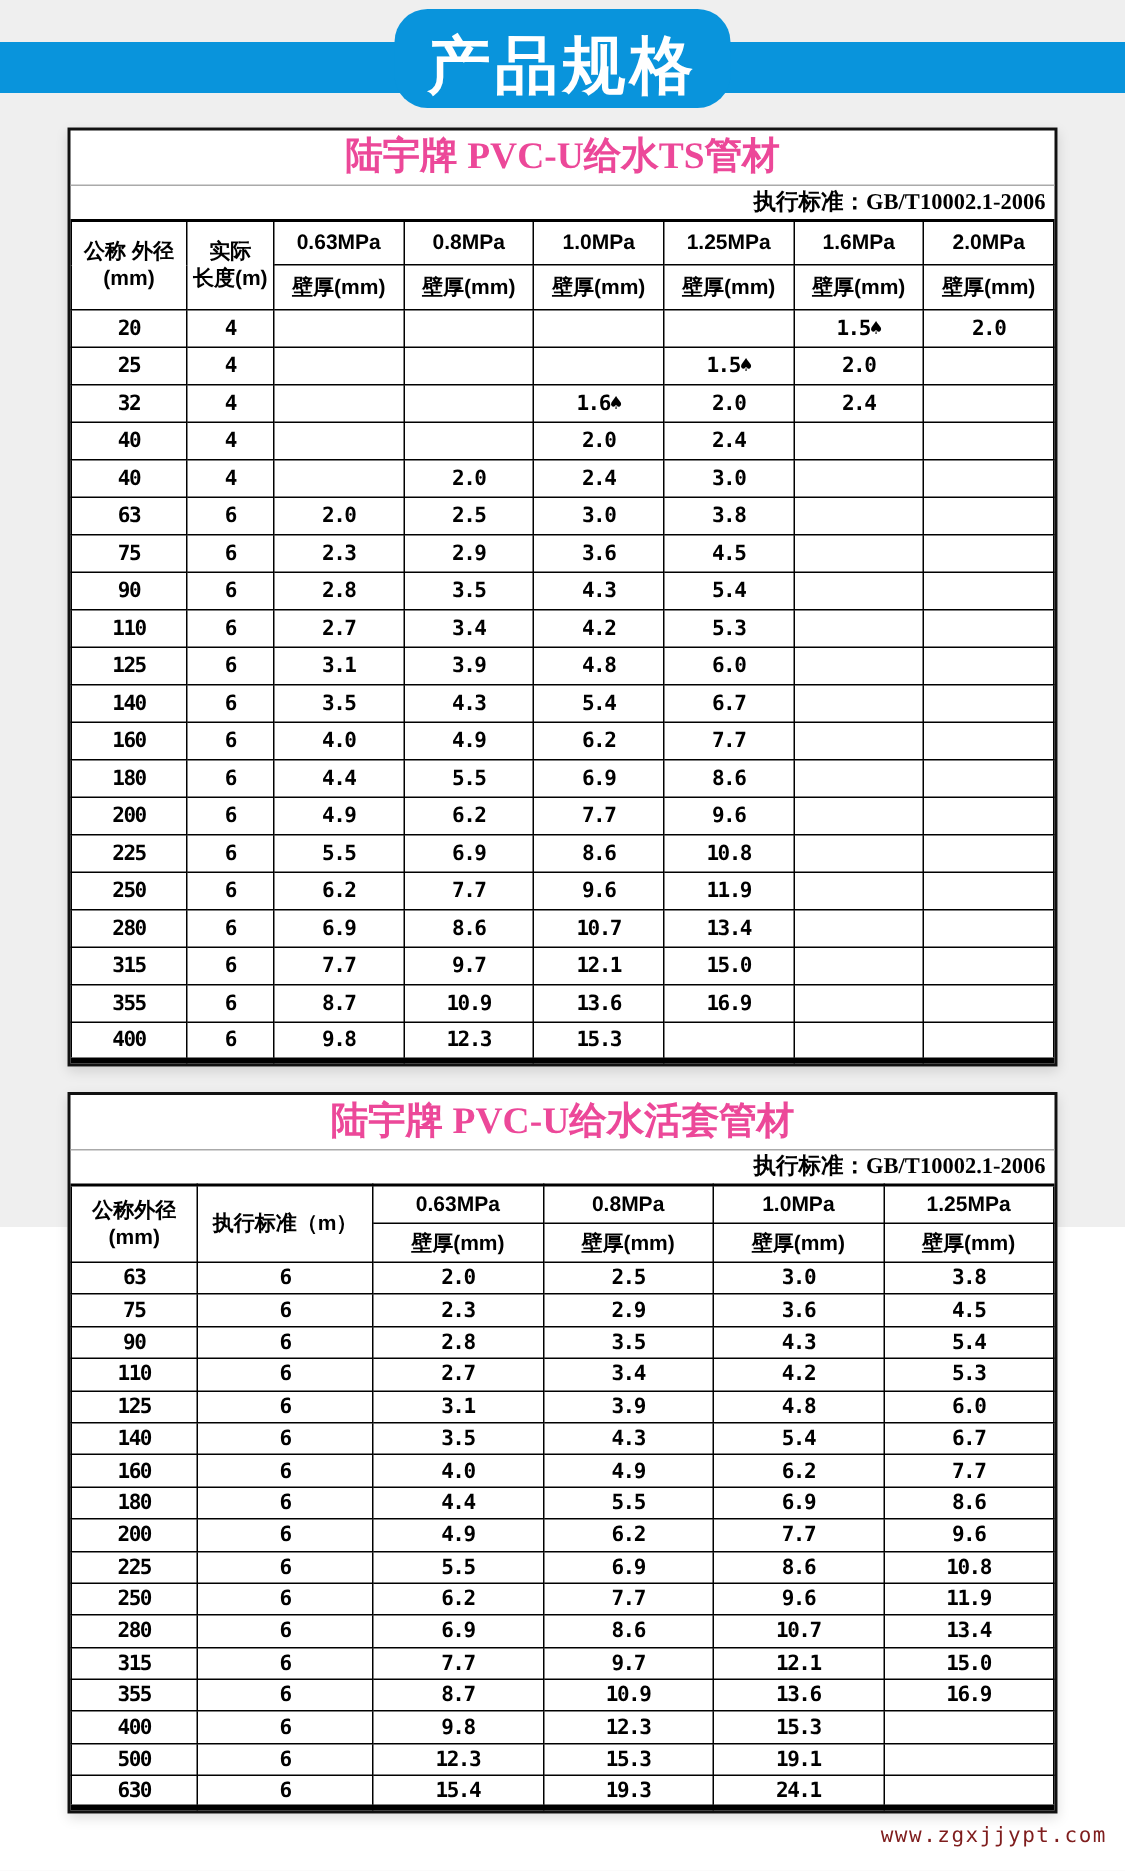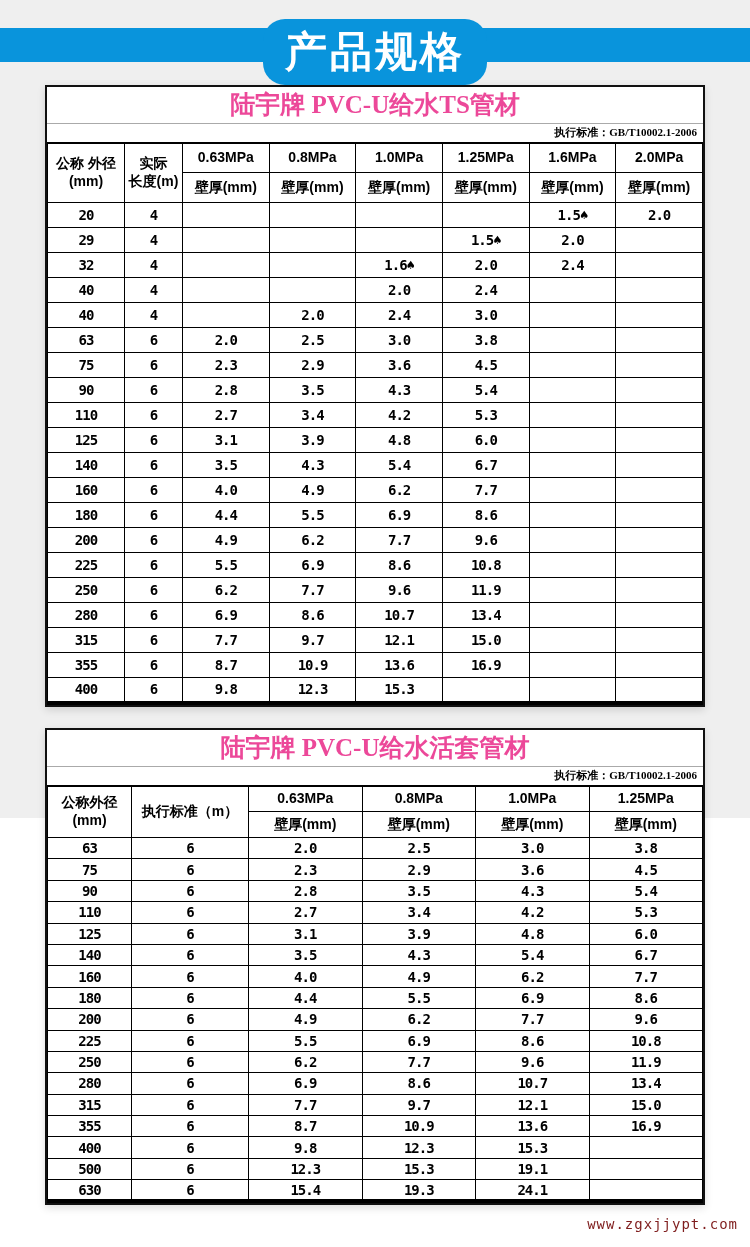--- a/index.html
+++ b/index.html
@@ -1,31 +1,31 @@
 <!DOCTYPE html>
 <html><head>
 <meta charset="utf-8">
 <style>
   html,body{margin:0;padding:0;}
   body{font-family:"Liberation Sans",sans-serif;}
   .page{position:relative;width:750px;height:1247px;background:#ffffff;overflow:hidden;}
   .bg-top{position:absolute;top:0;left:0;width:750px;height:818px;background:#efefef;}
   .blue-band{position:absolute;top:28px;left:0;width:750px;height:34px;background:#0994dc;}
-  .badge{position:absolute;top:19px;left:50%;transform:translateX(-50%);
+  .badge{position:absolute;top:6px;left:50%;transform:translateX(-50%);
          width:224px;height:66px;border-radius:22px;background:#0994dc;
-         display:flex;align-items:center;justify-content:center;z-index:2;}
+         display:flex;align-items:flex-end;justify-content:center;z-index:2;}
   .badge span{color:#ffffff;font-size:42px;font-weight:bold;letter-spacing:3px;
          font-family:"Liberation Sans",sans-serif;}
   .card{position:absolute;left:45px;width:660px;background:#ffffff;
         border:2px solid #111;box-shadow:0 3px 8px rgba(0,0,0,0.13);box-sizing:border-box;}
   .card1{top:85px;}
   .card2{top:728px;}
   .tbl-title{text-align:center;font-family:"Liberation Serif",serif;font-weight:bold;
         font-size:25px;line-height:1.3;padding:2px 0 1px;color:#ec4899;}
-  .tbl-standard{text-align:right;font-weight:bold;font-size:11px;color:#000;
+  .tbl-standard{text-align:right;font-weight:bold;font-size:15px;color:#000;
         padding:1px 6px 2px;border-top:1px solid #aaa;
         font-family:"Liberation Serif",serif;}
   table.grid{width:100%;border-collapse:collapse;table-layout:fixed;
         border-top:2px solid #000;border-bottom:4px solid #000;}
   table.grid th, table.grid td{border:1px solid #000;text-align:center;
         font-weight:bold;color:#000;padding:0;}
   table.grid th{font-size:14px;line-height:1.25;font-family:"Liberation Sans",sans-serif;}
   table.grid td{font-size:14px;font-family:"DejaVu Sans Mono",monospace;letter-spacing:-1px;}
   .t1 thead tr{height:30px;}
   .t2 thead tr{height:26px;}
@@ -85,21 +85,21 @@
             <td>20</td>
             <td>4</td>
             <td></td>
             <td></td>
             <td></td>
             <td></td>
             <td>1.5♠</td>
             <td>2.0</td>
           </tr>
           <tr>
-            <td>29</td>
+            <td>25</td>
             <td>4</td>
             <td></td>
             <td></td>
             <td></td>
             <td>1.5♠</td>
             <td>2.0</td>
             <td></td>
           </tr>
           <tr>
             <td>32</td>

